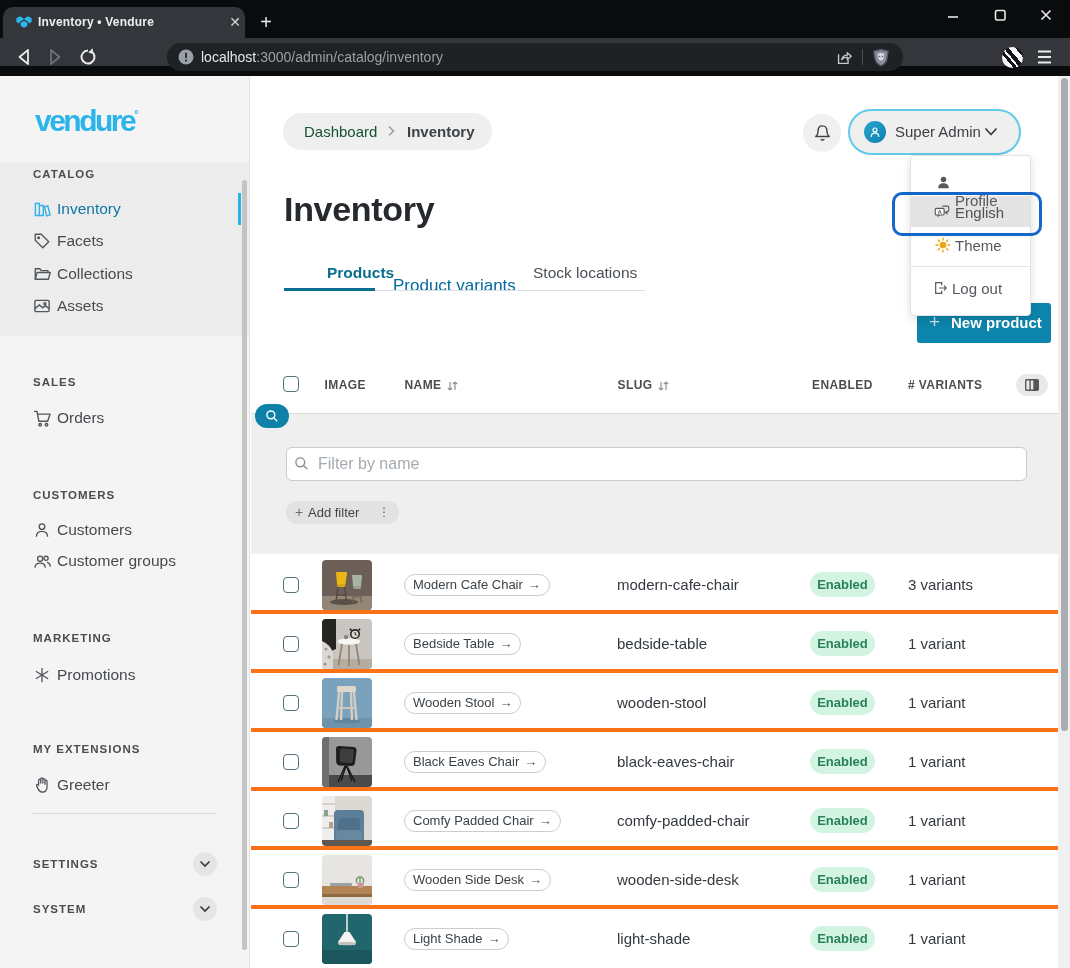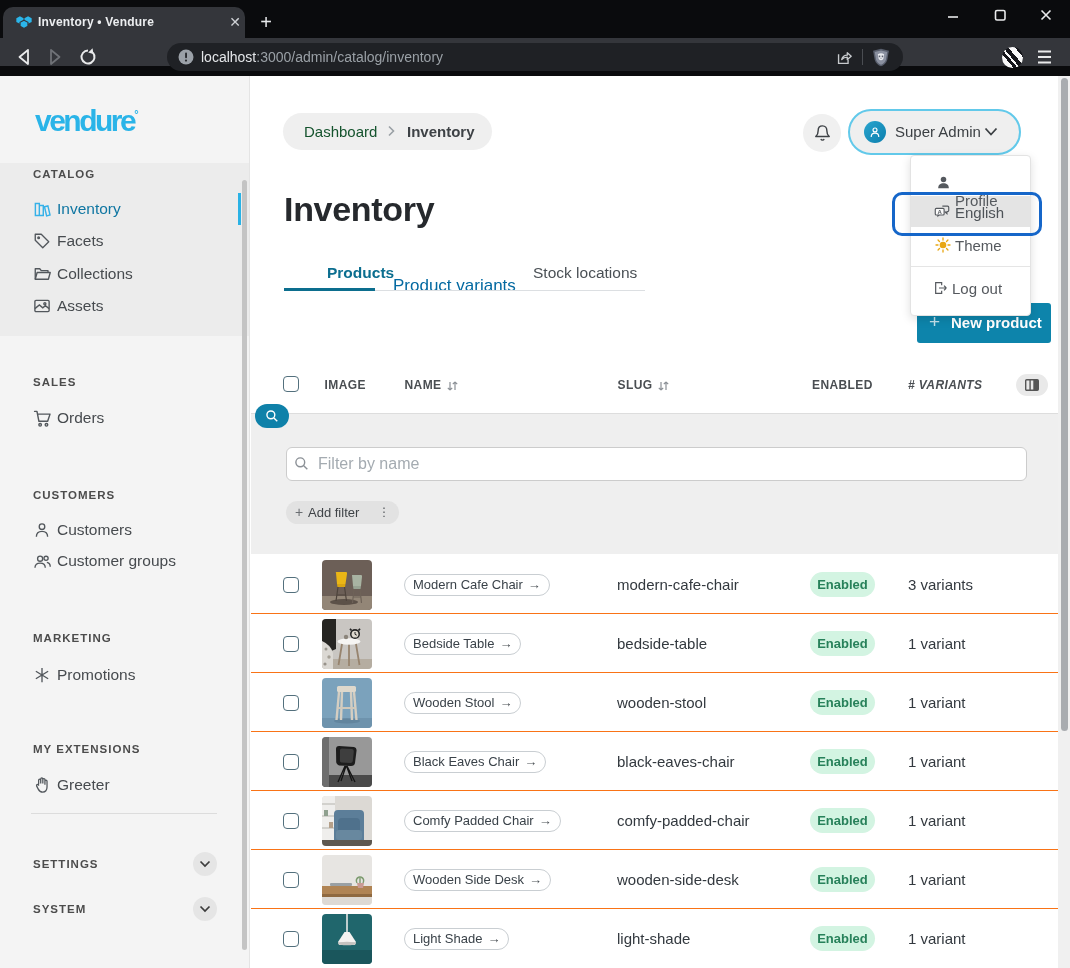--- a/index.html
+++ b/index.html
@@ -29,21 +29,21 @@
 .chevcirc { position:absolute; left:193px; width:24px; height:24px; border-radius:50%; background:#e5e5e5; }
 .chevcirc svg { position:absolute; left:6px; top:8px; }
 
 #main { position:absolute; left:251px; top:76px; width:807px; height:892px; background:#fff; }
 
 #pgtrack { position:absolute; left:1058px; top:76px; width:12px; height:892px; background:#f0f0f0; }
 #pgthumb { position:absolute; left:1060.5px; top:78px; width:7px; height:653px; border-radius:4px; background:#a9acb0; }
 .cb { width:16px; height:16px; border:1.5px solid #53707d; border-radius:4px; background:#fff; }
 .th { position:absolute; top:378px; font-size:12px; font-weight:700; color:#4a4e52; letter-spacing:.4px;text-align:right; }
 .sorticon { position:absolute; top:381px; width:11px; height:10px; }
-.row { position:absolute; left:251px; width:807px; height:59px; border-bottom:1px solid #f97316; background:#fff; }
+.row { position:absolute; left:251px; width:807px; height:59px; border-bottom:4px solid #f97316; background:#fff; }
 .rimg { position:absolute; left:71px; top:5px; width:50px; height:50px; border-radius:4px; overflow:hidden; }
 .rcb { position:absolute; left:32px; top:22px; }
 .npill { position:absolute; left:153px; top:19px; height:22px; border:1px solid #c9ced2; border-radius:11px; background:#fff; font-size:13px; color:#3a4249; line-height:20px; padding:0 8px; white-space:nowrap; }
 .npill .arr { color:#4a5055; margin-left:5px; font-size:13px; }
 .slug { position:absolute; left:366px; top:0; height:59px; line-height:59px; font-size:15px; color:#33393f; }
 .epill { position:absolute; left:559px; top:17px; width:65px; height:25px; border-radius:13px; background:#d3f4e2; text-align:center; line-height:25px; font-size:13px; font-weight:700; color:#27815a; }
 .vtxt { position:absolute; left:657px; top:0; height:59px; line-height:59px; font-size:15px; color:#33393f; }
 </style>
 </head>
 <body>
@@ -269,21 +269,21 @@
 <div class="th" style="left:324.5px;">IMAGE</div>
 <div class="th" style="left:404.5px;">NAME</div>
 <svg class="sorticon" style="left:447px;">
     <use href="#updown"></use>
   </svg>
 <div class="th" style="left:617.5px;">SLUG</div>
 <svg class="sorticon" style="left:658px;">
     <use href="#updown"></use>
   </svg>
 <div class="th" style="left:812px;">ENABLED</div>
-<div class="th" style="left:908px;font-style:italic;"># VARIANTS</div>
+<div class="th" style="left:908px;"># VARIANTS</div>
 <div style="position:absolute;left:1016px;top:374px;width:32px;height:22px;border-radius:11px;background:#e9e9e9;"></div>
 <svg style="position:absolute;left:1025px;top:379px" width="14" height="12" viewBox="0 0 14 12">
     <rect x="0.7" y="0.7" width="12.6" height="10.6" rx="1" fill="none" stroke="#555" stroke-width="1.4"></rect>
     <path d="M5.1 1 V11 M9 1 V11" stroke="#555" stroke-width="1.4"></path>
     <rect x="9" y="1" width="4" height="10" fill="#555"></rect>
   </svg>
 
 <div style="position:absolute;left:251px;top:413px;width:807px;height:141px;background:#efefef;border-top:1px solid #dddddd;"></div>
 <div style="position:absolute;left:255px;top:404px;width:34px;height:24px;border-radius:12px;background:#0f81a9;"></div>
 <svg style="position:absolute;left:265px;top:409px" width="14" height="14" viewBox="0 0 16 16" fill="none" stroke="#fff" stroke-width="1.6">

